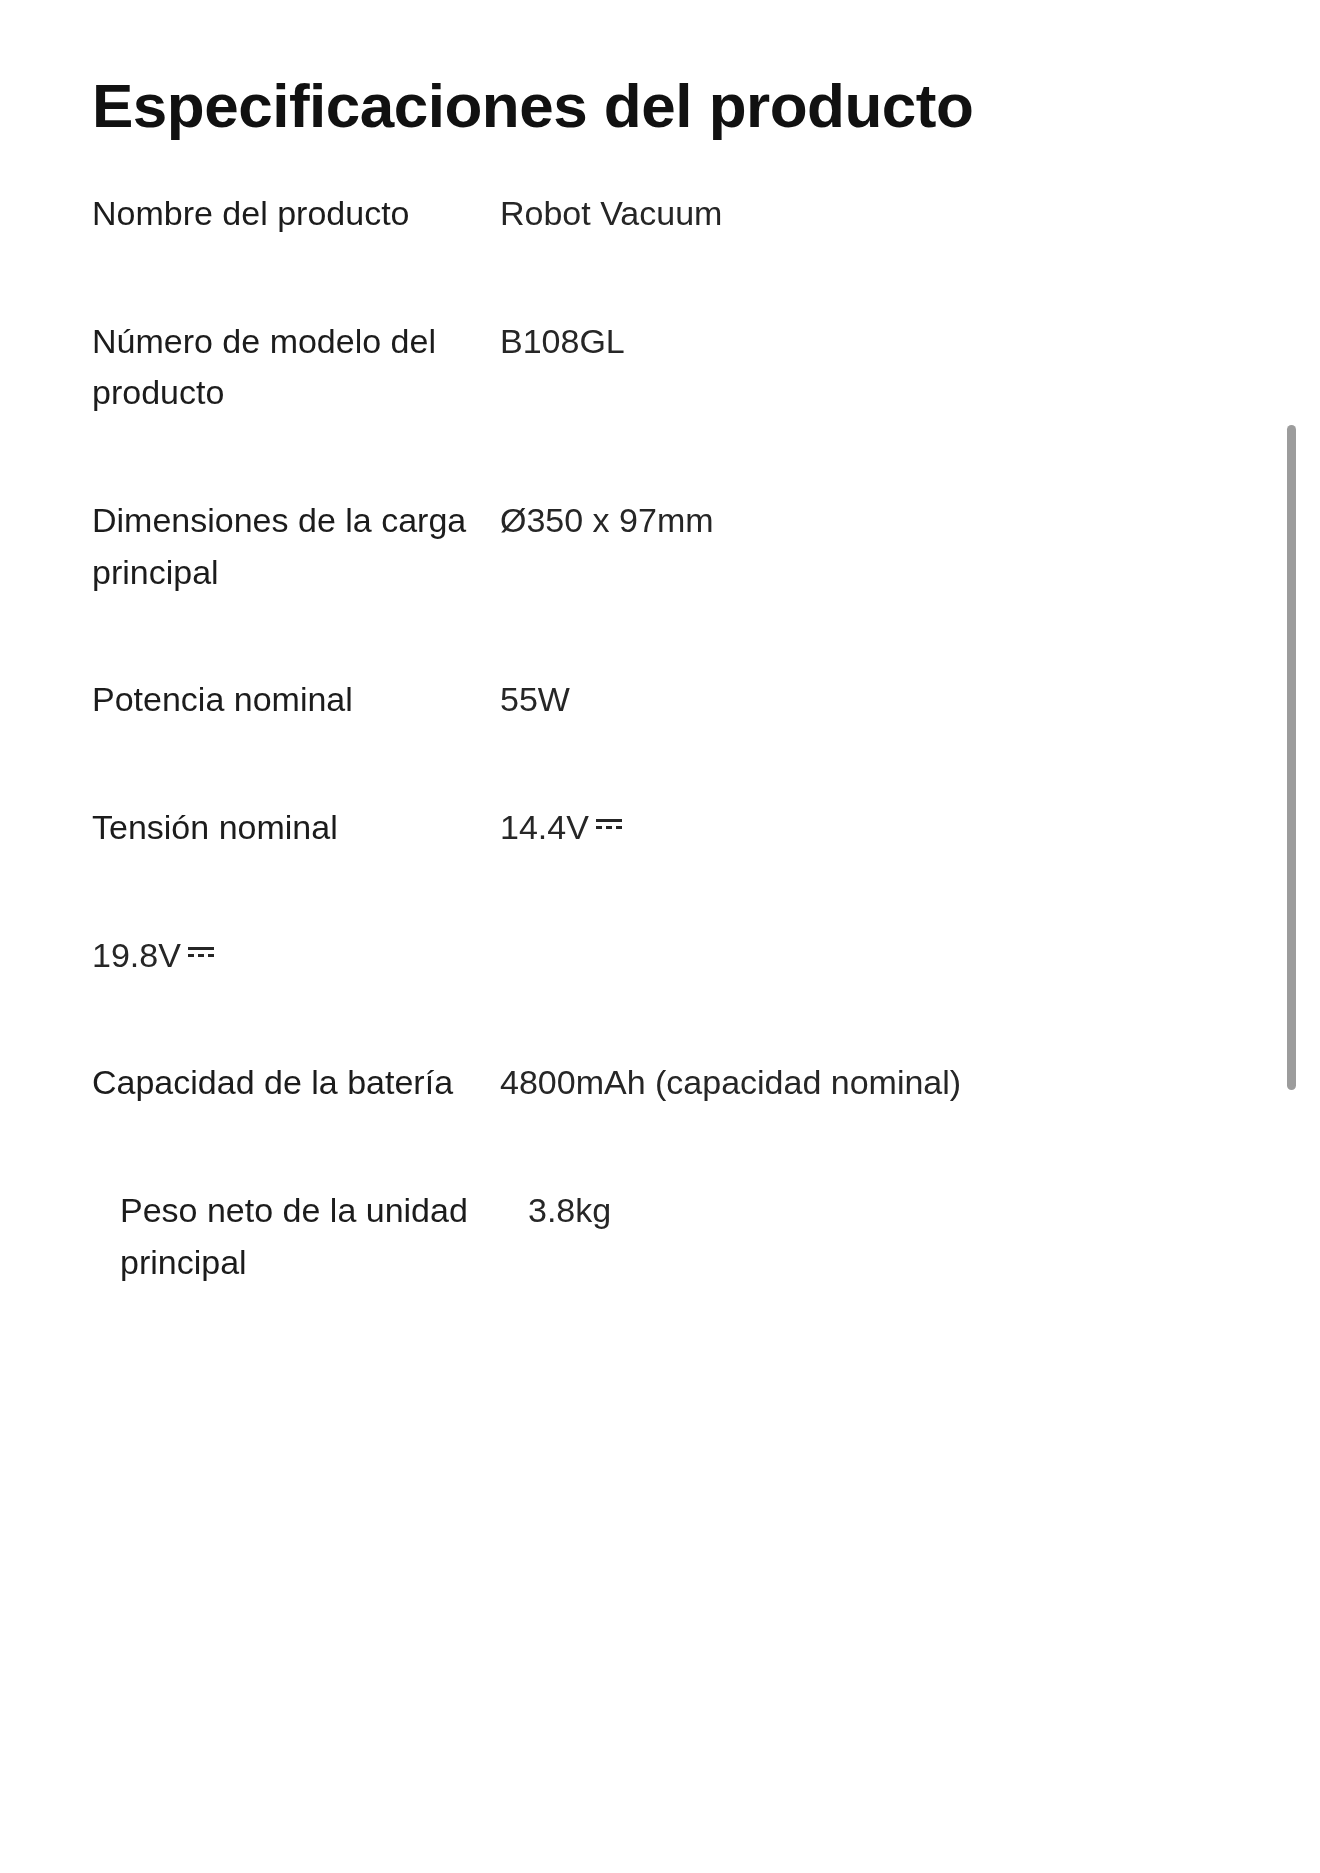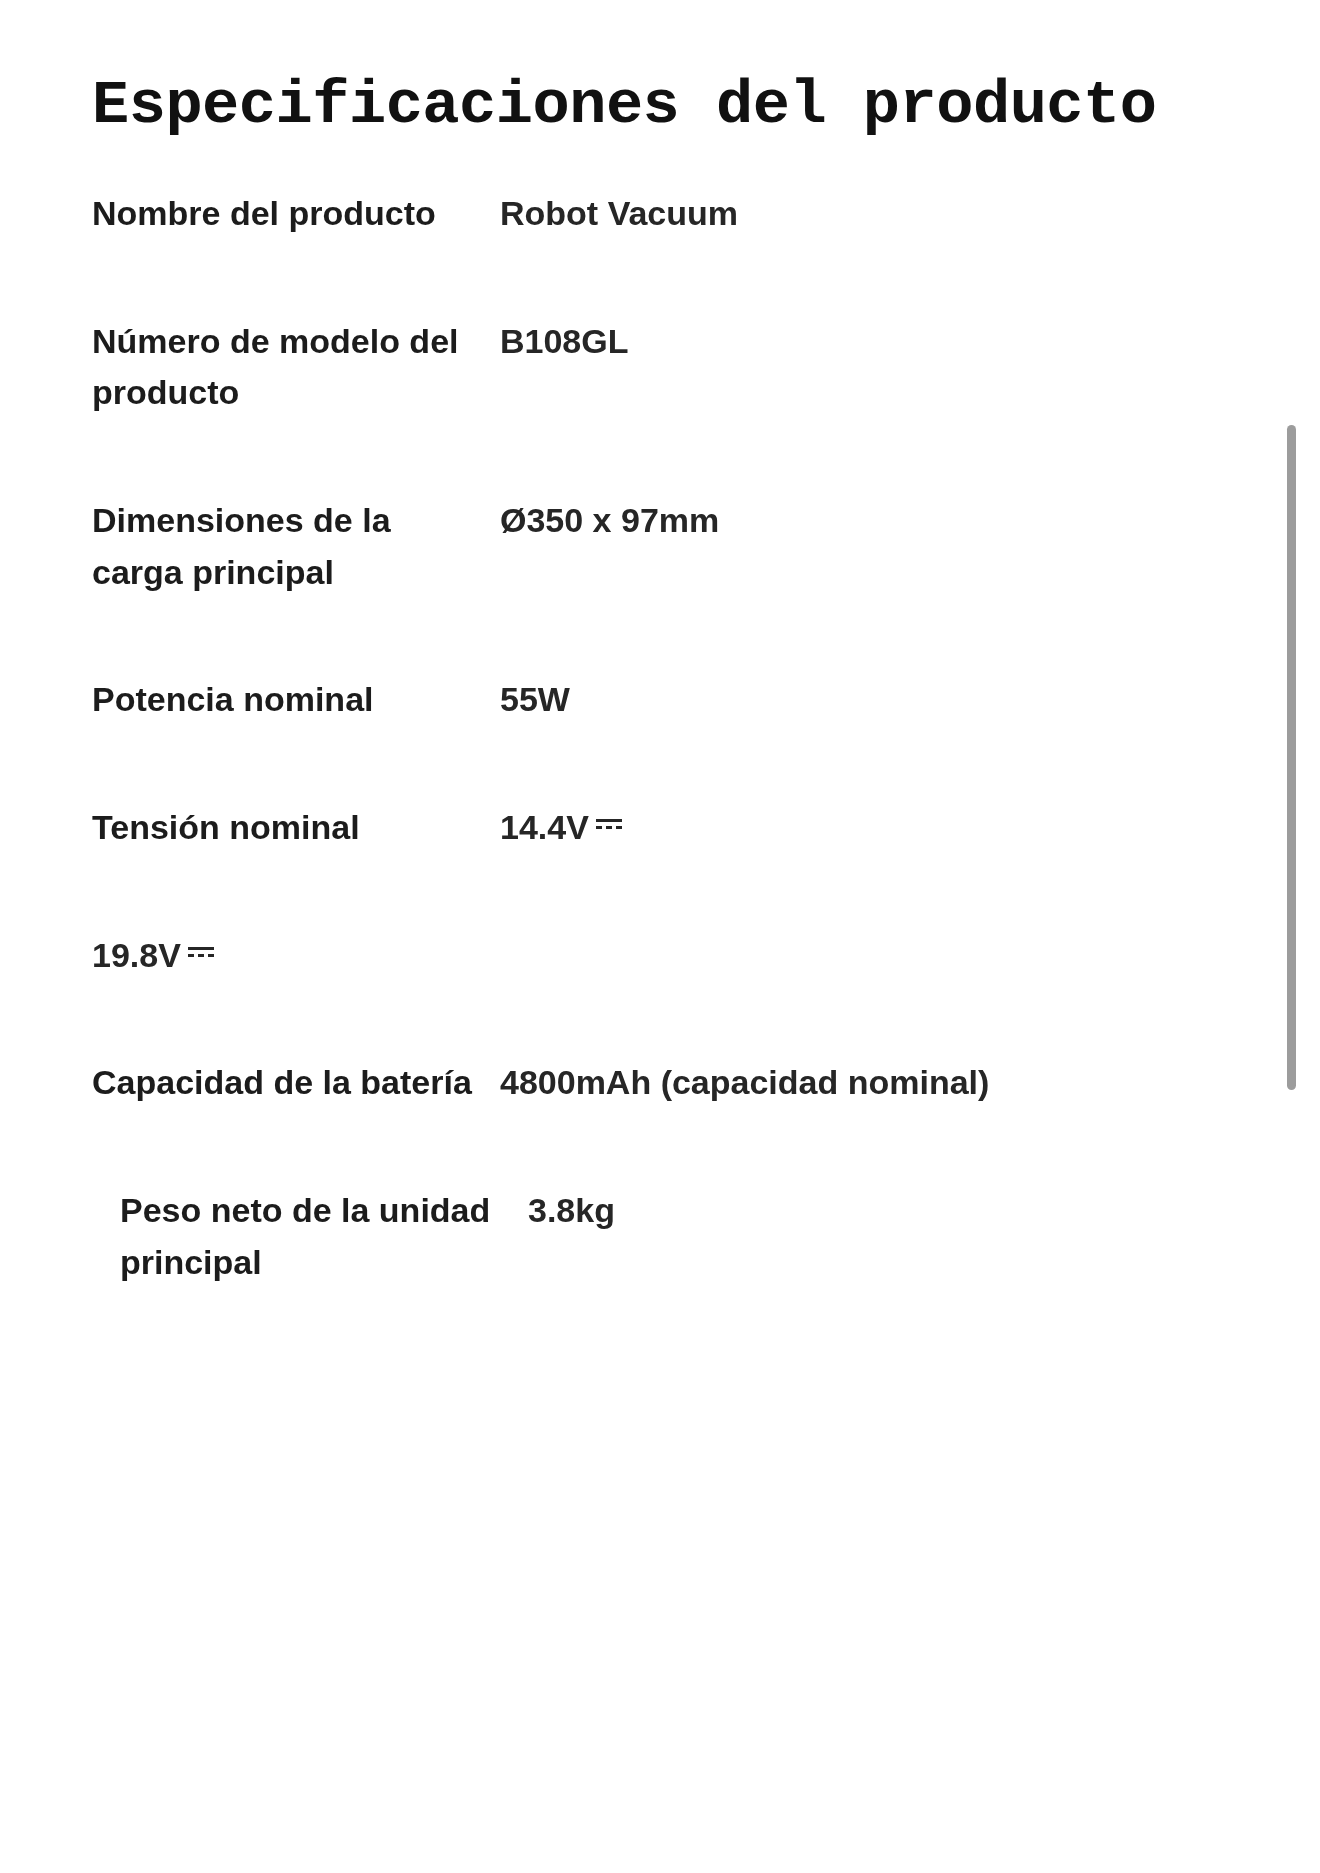--- a/index.html
+++ b/index.html
@@ -26,21 +26,20 @@
   .page-title {
     position: absolute;
     left: 92px;
     top: 28px;
     font-size: 62px;
     font-weight: 700;
     letter-spacing: -0.5px;
     color: #111111;
     line-height: 1.15;
     white-space: nowrap;
-    font-family: Liberation Mono, monospace;
   }
 
   
   .spec-table {
     position: absolute;
     left: 92px;
     top: 188px;
     width: 1060px;
   }
   .spec-row {
@@ -51,30 +50,30 @@
   .spec-row:last-child {
     margin-bottom: 0;
     margin-left: 28px;
   }
   .spec-label {
     width: 408px;
     flex: 0 0 408px;
     font-size: 34px;
     line-height: 1.52;
     color: #1c1c1c;
-    font-weight: 700;
+    font-weight: 400;
     padding-right: 10px;
     box-sizing: border-box;
   }
   .spec-value {
     flex: 1 1 auto;
     font-size: 34px;
     line-height: 1.52;
     color: #262626;
-    font-weight: 700;
+    font-weight: 400;
   }
   .spec-value .line {
     display: block;
     white-space: nowrap;
   }
 
   
   .dc-symbol {
     display: inline-block;
     width: 26px;

